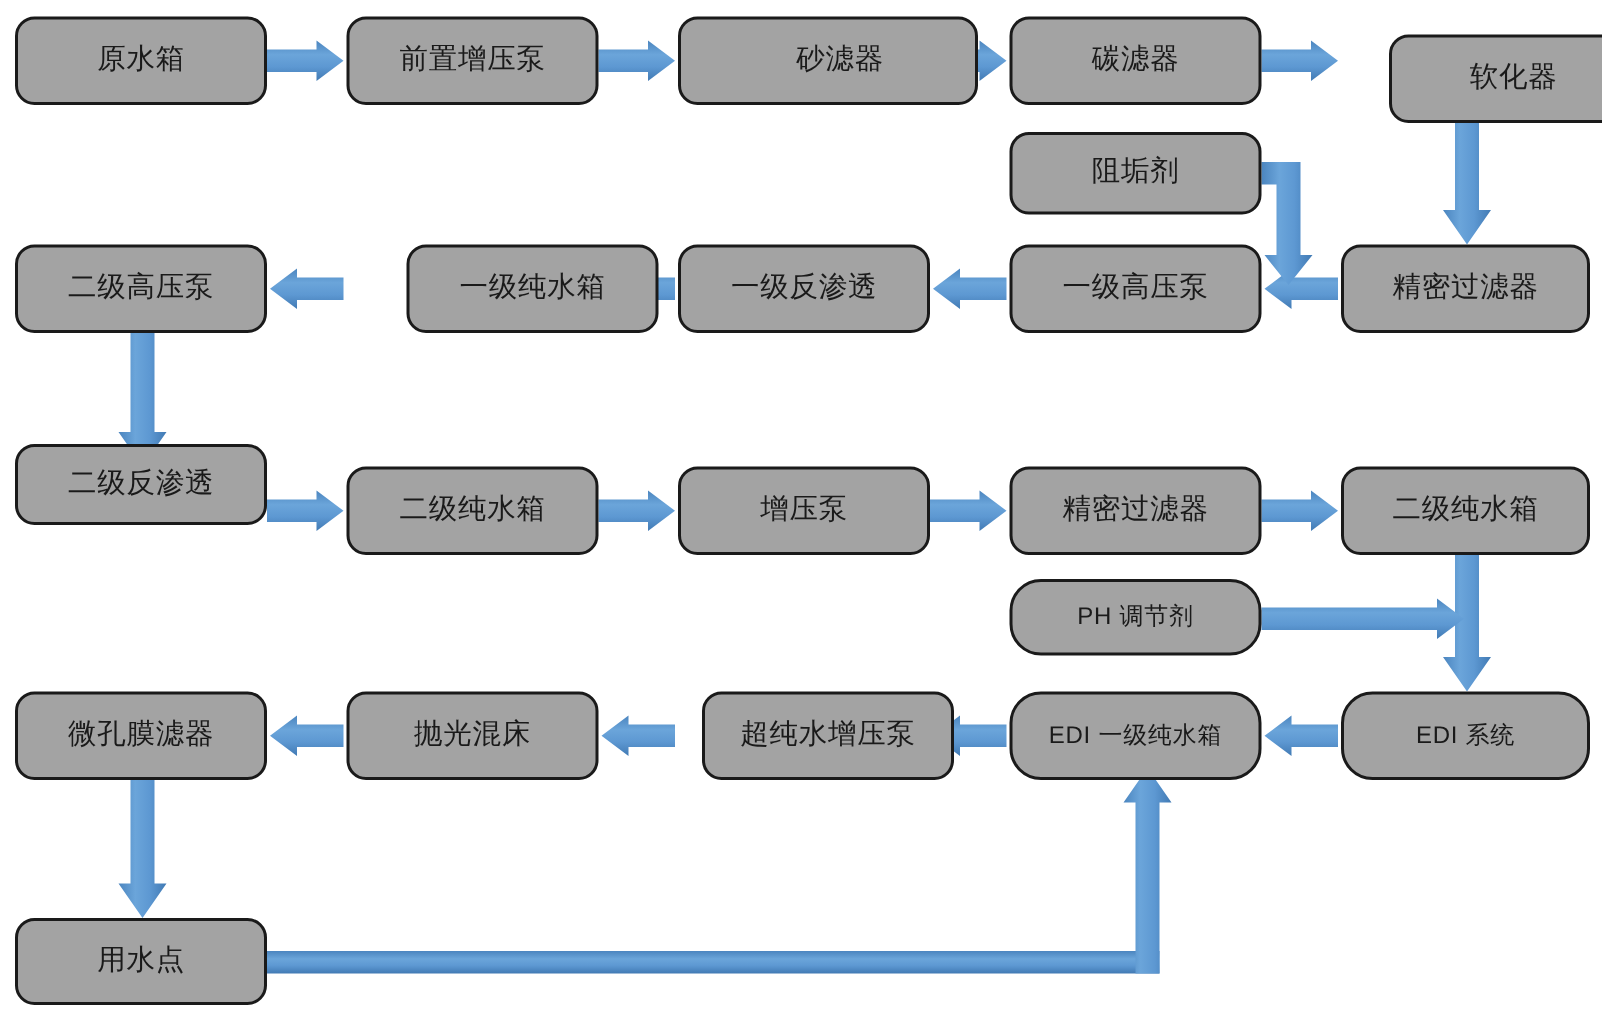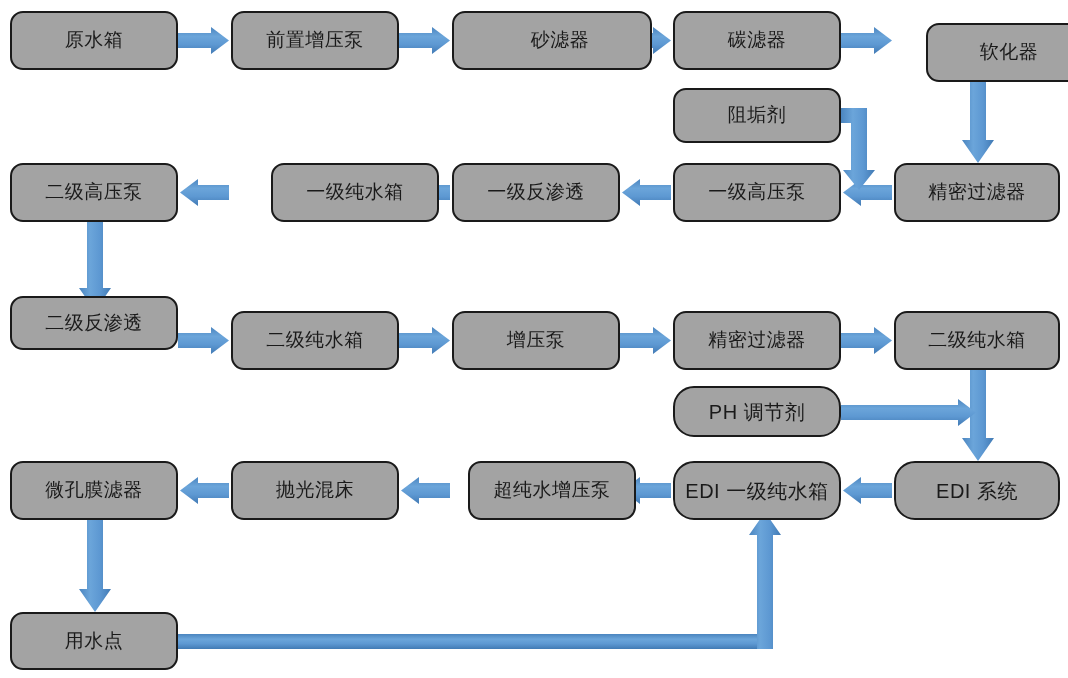--- a/index.html
+++ b/index.html
@@ -24,21 +24,21 @@
     align-items:center;
     justify-content:center;
     text-align:center;
     color:#1a1a1a;
     font-size:19px;
     line-height:1.1;
     letter-spacing:0.5px;
     z-index:3;
     white-space:nowrap;
   }
-  .node.small{font-size:20px;border-radius:21px;}
+  .node.small{font-size:16px;border-radius:21px;}
   .arrow-layer{
     position:absolute;
     left:0;top:0;
     width:1068px;height:678px;
     z-index:2;
     pointer-events:none;
   }
 </style>
 </head>
 <body>

